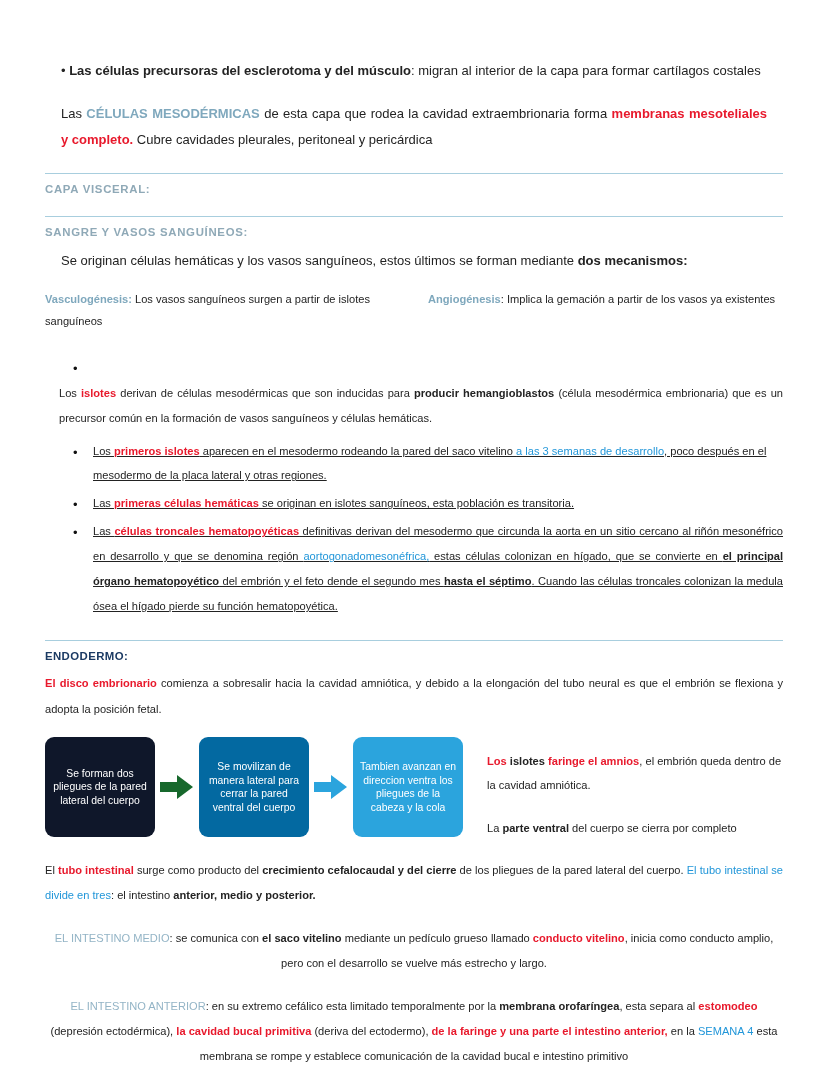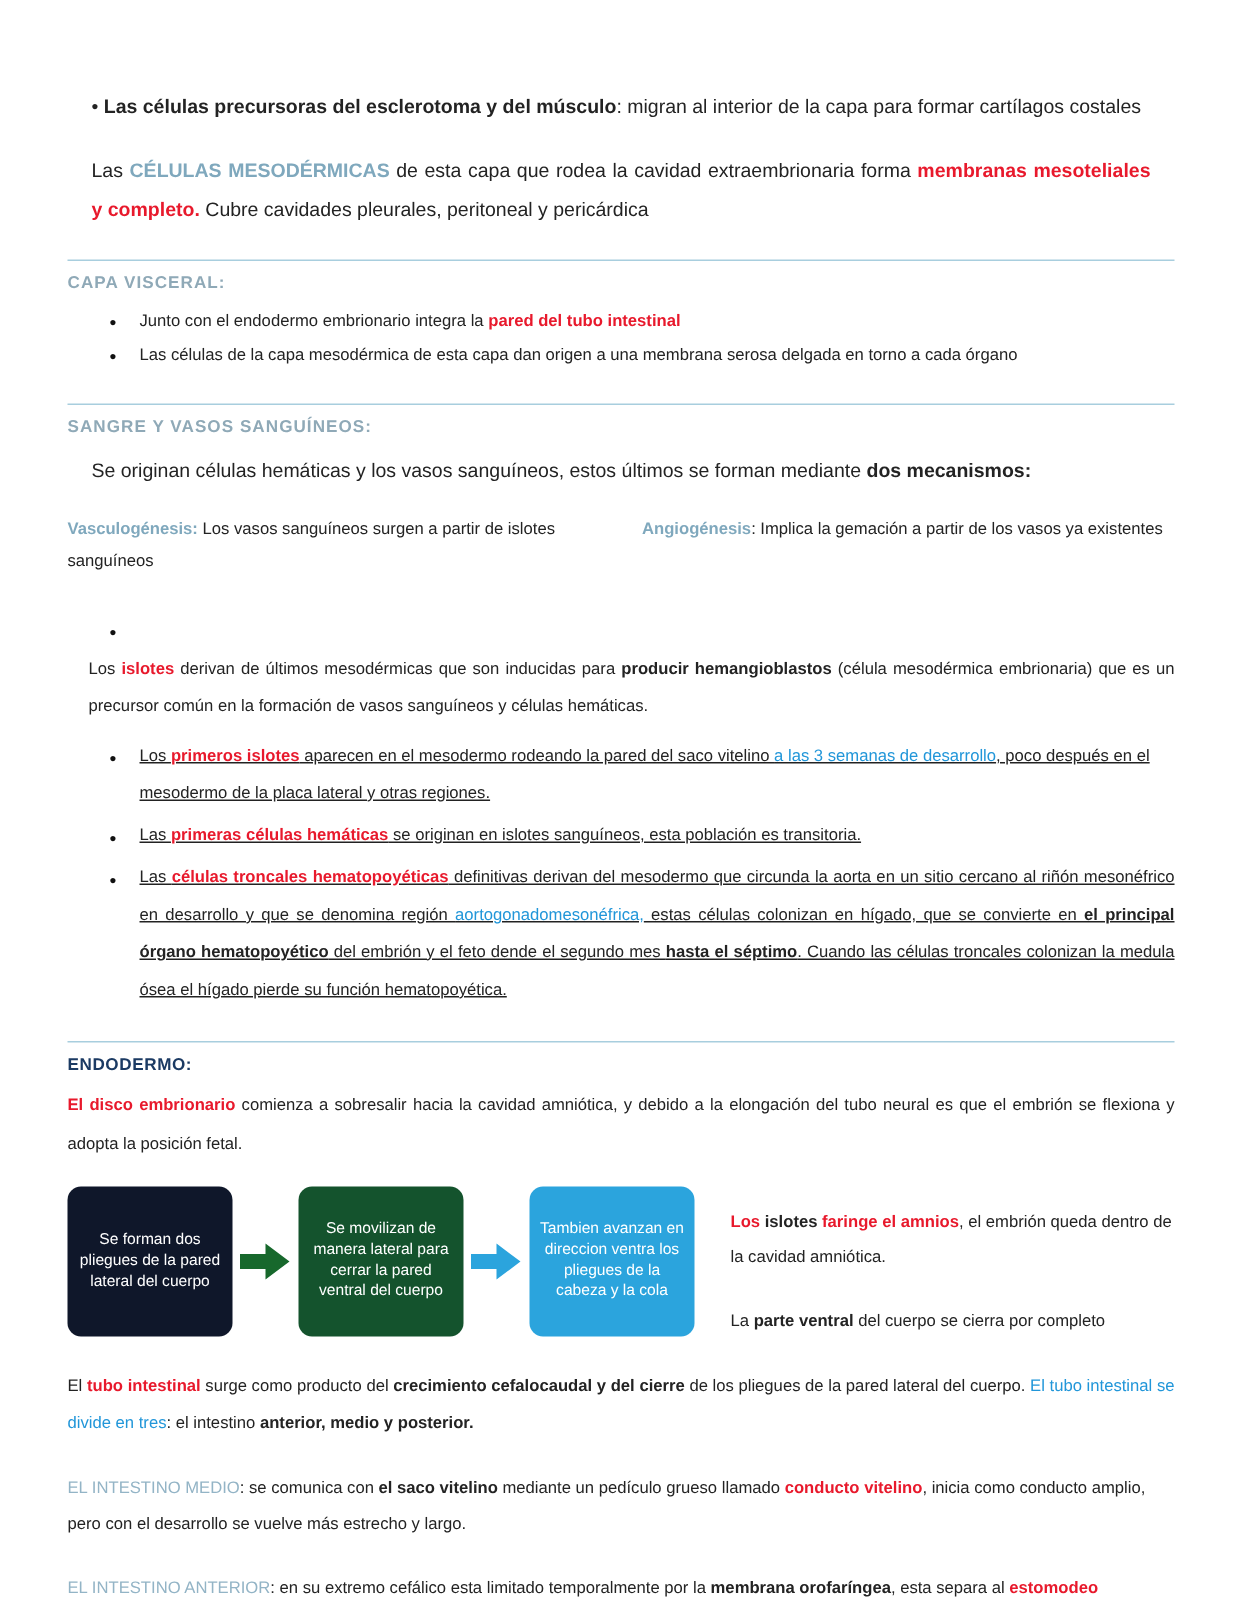--- a/index.html
+++ b/index.html
@@ -123,42 +123,42 @@
     font-size: 10.4px;
     line-height: 1.32;
     display: flex;
     align-items: center;
     justify-content: center;
     text-align: center;
     padding: 4px 7px;
     box-sizing: border-box;
   }
   .fbox.b1 { background: #0f172a; }
-  .fbox.b2 { background: #14532d; }
+  .fbox.b2 { background: #0369a1; }
   .fbox.b3 { background: #2ba4dd; }
   .arrow {
     width: 44px;
     display: flex;
     align-items: center;
     justify-content: center;
   }
   .arrow svg { display: block; }
 
   .flow-side {
     flex: 1 1 auto;
     padding-left: 24px;
     padding-top: 16px;
     font-size: 11.1px;
     line-height: 2.1;
     color: #232323;
   }
   .flow-side p { margin: 0 0 20px 0; }
   .flow-side p:last-child { margin-bottom: 0; }
 
-  .block { margin-top: 18px; }
+  .block { margin-top: 18px; text-align: center; }
   .para-just {
     font-size: 11.1px;
     line-height: 2.25;
     text-align: justify;
     color: #232323;
   }
   .para-plain {
     font-size: 11.1px;
     line-height: 2.25;
     color: #232323;
@@ -172,28 +172,20 @@
   <p class="p">
     <span>•&nbsp;</span><span class="b">Las células precursoras del esclerotoma y del músculo</span><span>: migran al interior de la capa para formar cartílagos costales</span>
   </p>
 
   <p class="p just" style="margin-top:18px;">
     <span>Las </span><span class="steel">CÉLULAS MESODÉRMICAS</span><span> de esta capa que rodea la cavidad extraembrionaria forma </span><span class="red">membranas mesoteliales y completo.</span><span> Cubre cavidades pleurales, peritoneal y pericárdica</span>
   </p>
 
   <div class="sect">
     <h2 class="sect-title">CAPA VISCERAL:</h2>
-    <ul class="bl">
-      <li>
-        <span>Junto con el endodermo embrionario integra la </span><span class="red">pared del tubo intestinal</span>
-      </li>
-      <li>
-        <span>Las células de la capa mesodérmica de esta capa dan origen a una membrana serosa delgada en torno a cada órgano</span>
-      </li>
-    </ul>
   </div>
 
   <div class="sect">
     <h2 class="sect-title">SANGRE Y VASOS SANGUÍNEOS:</h2>
 
     <p class="p" style="margin-top:10px;">
       <span>Se originan células hemáticas y los vasos sanguíneos, estos últimos se forman mediante </span><span class="b">dos mecanismos:</span>
     </p>
 
     <div class="two-col tight">
@@ -203,21 +195,21 @@
       <div>
         <span class="steel">Angiogénesis</span><span>: Implica la gemación a partir de los vasos ya existentes</span>
       </div>
     </div>
 
     <ul class="bl wide" style="margin-top:22px;">
       <li class="empty-bullet"></li>
     </ul>
 
     <p class="sub-para">
-      <span>Los </span><span class="red">islotes</span><span> derivan de últimos mesodérmicas que son inducidas para </span><span class="b">producir hemangioblastos</span><span> (célula mesodérmica embrionaria) que es un precursor común en la formación de vasos sanguíneos y células hemáticas.</span>
+      <span>Los </span><span class="red">islotes</span><span> derivan de células mesodérmicas que son inducidas para </span><span class="b">producir hemangioblastos</span><span> (célula mesodérmica embrionaria) que es un precursor común en la formación de vasos sanguíneos y células hemáticas.</span>
     </p>
 
     <ul class="bl wide" style="margin-top:8px;text-decoration:underline;">
       <li>
         <span>Los </span><span class="red">primeros islotes</span><span> aparecen en el mesodermo rodeando la pared del saco vitelino </span><span class="bluen">a las 3 semanas de desarrollo</span><span>, poco después en el mesodermo de la placa lateral y otras regiones.</span>
       </li>
       <li>
         <span>Las </span><span class="red">primeras células hemáticas</span><span> se originan en islotes sanguíneos, esta población es transitoria.</span>
       </li>
       <li class="just">

